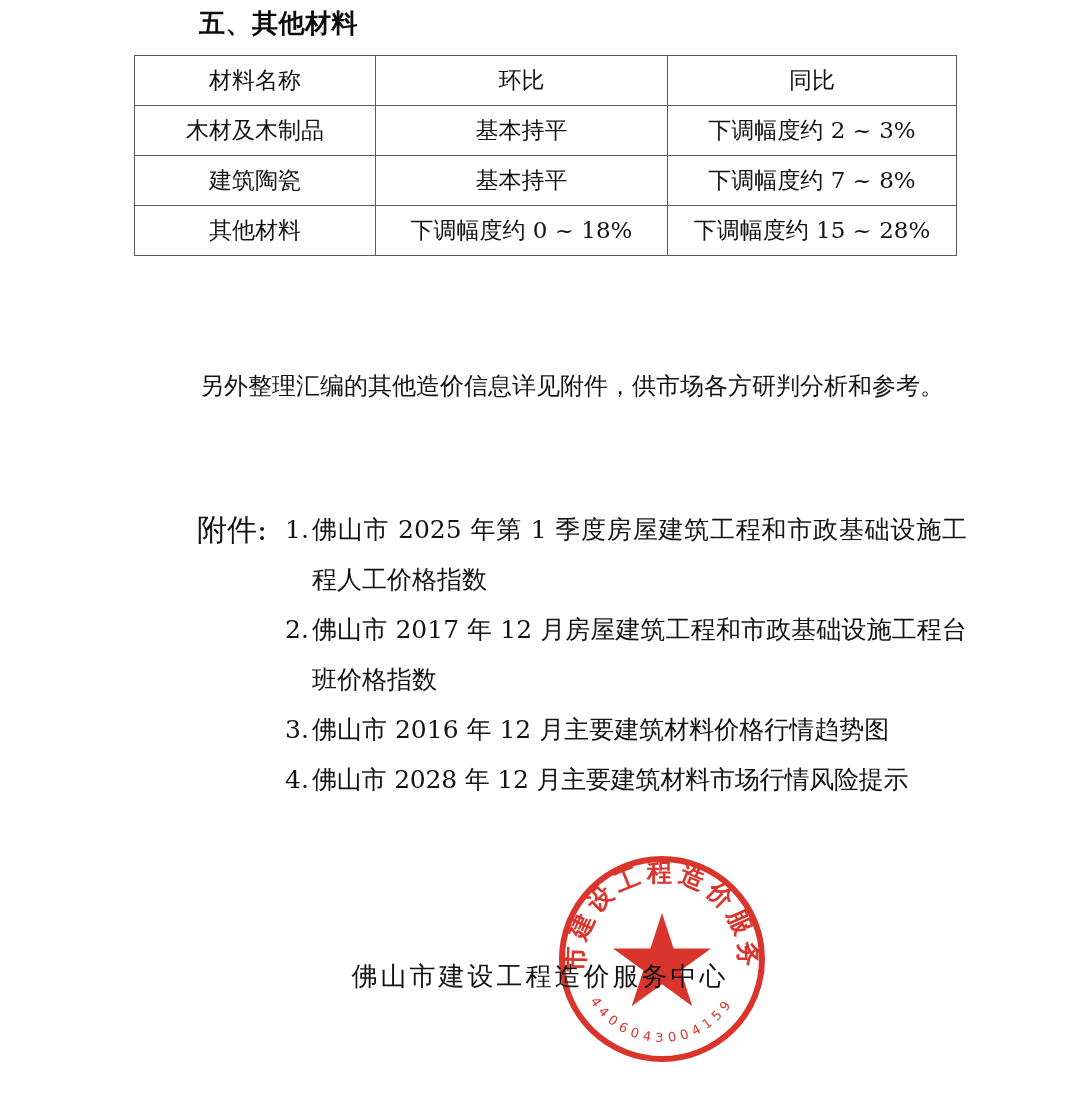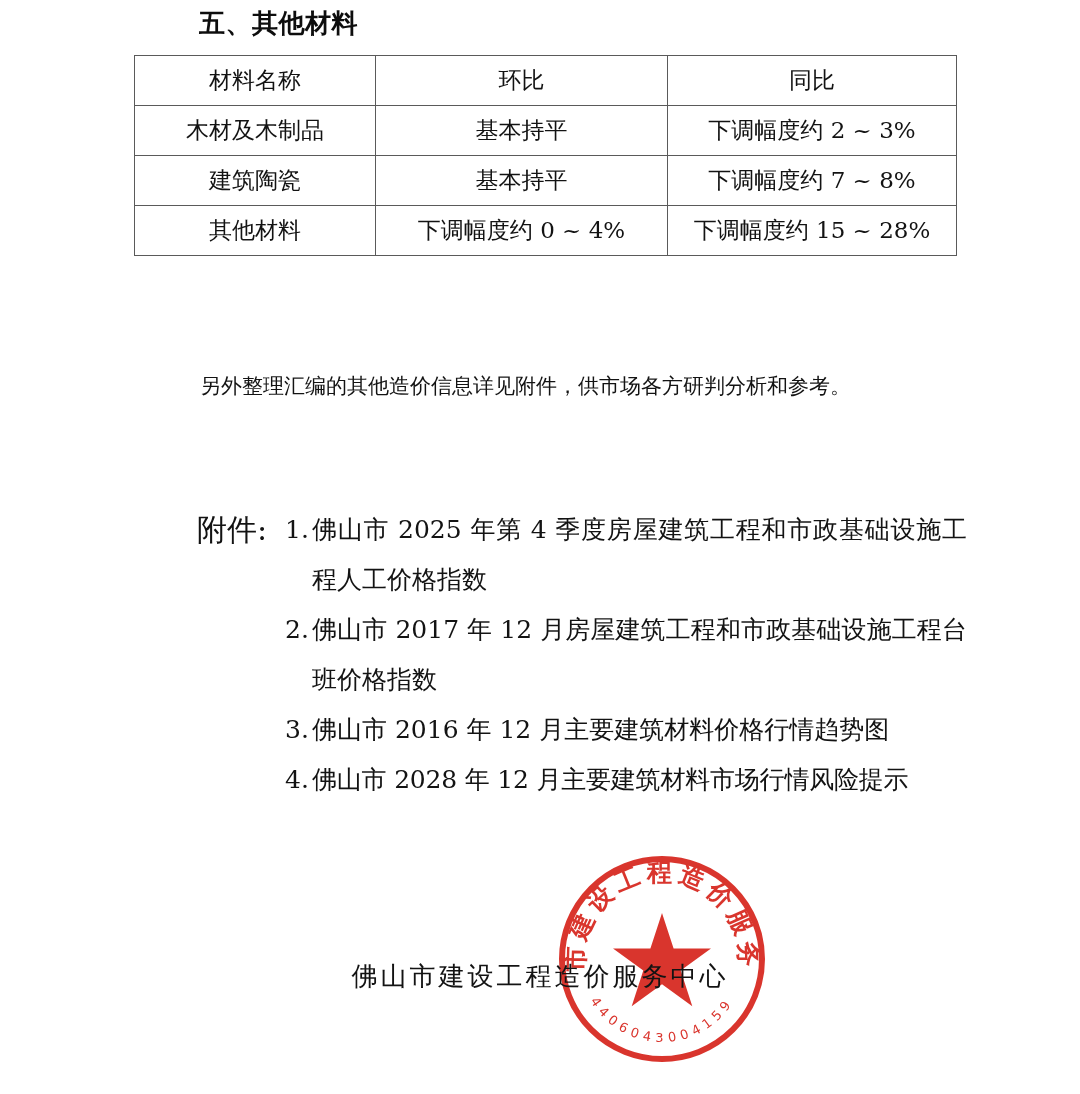--- a/index.html
+++ b/index.html
@@ -62,21 +62,21 @@
   .col-name  { width: 241px; }
   .col-mom   { width: 292px; }
   .col-yoy   { width: 289px; }
 
   
   .body-para {
     position: absolute;
     left: 148px;
     top: 360px;
     width: 812px;
-    font-size: 21px;
+    font-size: 24px;
     line-height: 53px;
     text-indent: 52px;
     text-align: justify;
     text-justify: inter-ideograph;
     color: #131313;
   }
 
   
   .attachments {
     position: absolute;
@@ -177,34 +177,34 @@
         <td>基本持平</td>
         <td>下调幅度约 2 ~ 3%</td>
       </tr>
       <tr>
         <td>建筑陶瓷</td>
         <td>基本持平</td>
         <td>下调幅度约 7 ~ 8%</td>
       </tr>
       <tr>
         <td>其他材料</td>
-        <td>下调幅度约 0 ~ 4%</td>
+        <td>下调幅度约 0 ~ 18%</td>
         <td>下调幅度约 15 ~ 28%</td>
       </tr>
     </tbody>
   </table>
 
   <div class="body-para">另外整理汇编的其他造价信息详见附件，供市场各方研判分析和参考。</div>
 
   <div class="attachments">
     <div class="att-label">附件:</div>
     <div class="att-items">
       <div class="att-item">
         <span class="att-num">1.</span>
-        <span class="att-text">佛山市 2025 年第 4 季度房屋建筑工程和市政基础设施工程人工价格指数</span>
+        <span class="att-text">佛山市 2025 年第 1 季度房屋建筑工程和市政基础设施工程人工价格指数</span>
       </div>
       <div class="att-item">
         <span class="att-num">2.</span>
         <span class="att-text">佛山市 2017 年 12 月房屋建筑工程和市政基础设施工程台班价格指数</span>
       </div>
       <div class="att-item">
         <span class="att-num">3.</span>
         <span class="att-text">佛山市 2016 年 12 月主要建筑材料价格行情趋势图</span>
       </div>
       <div class="att-item tight">

